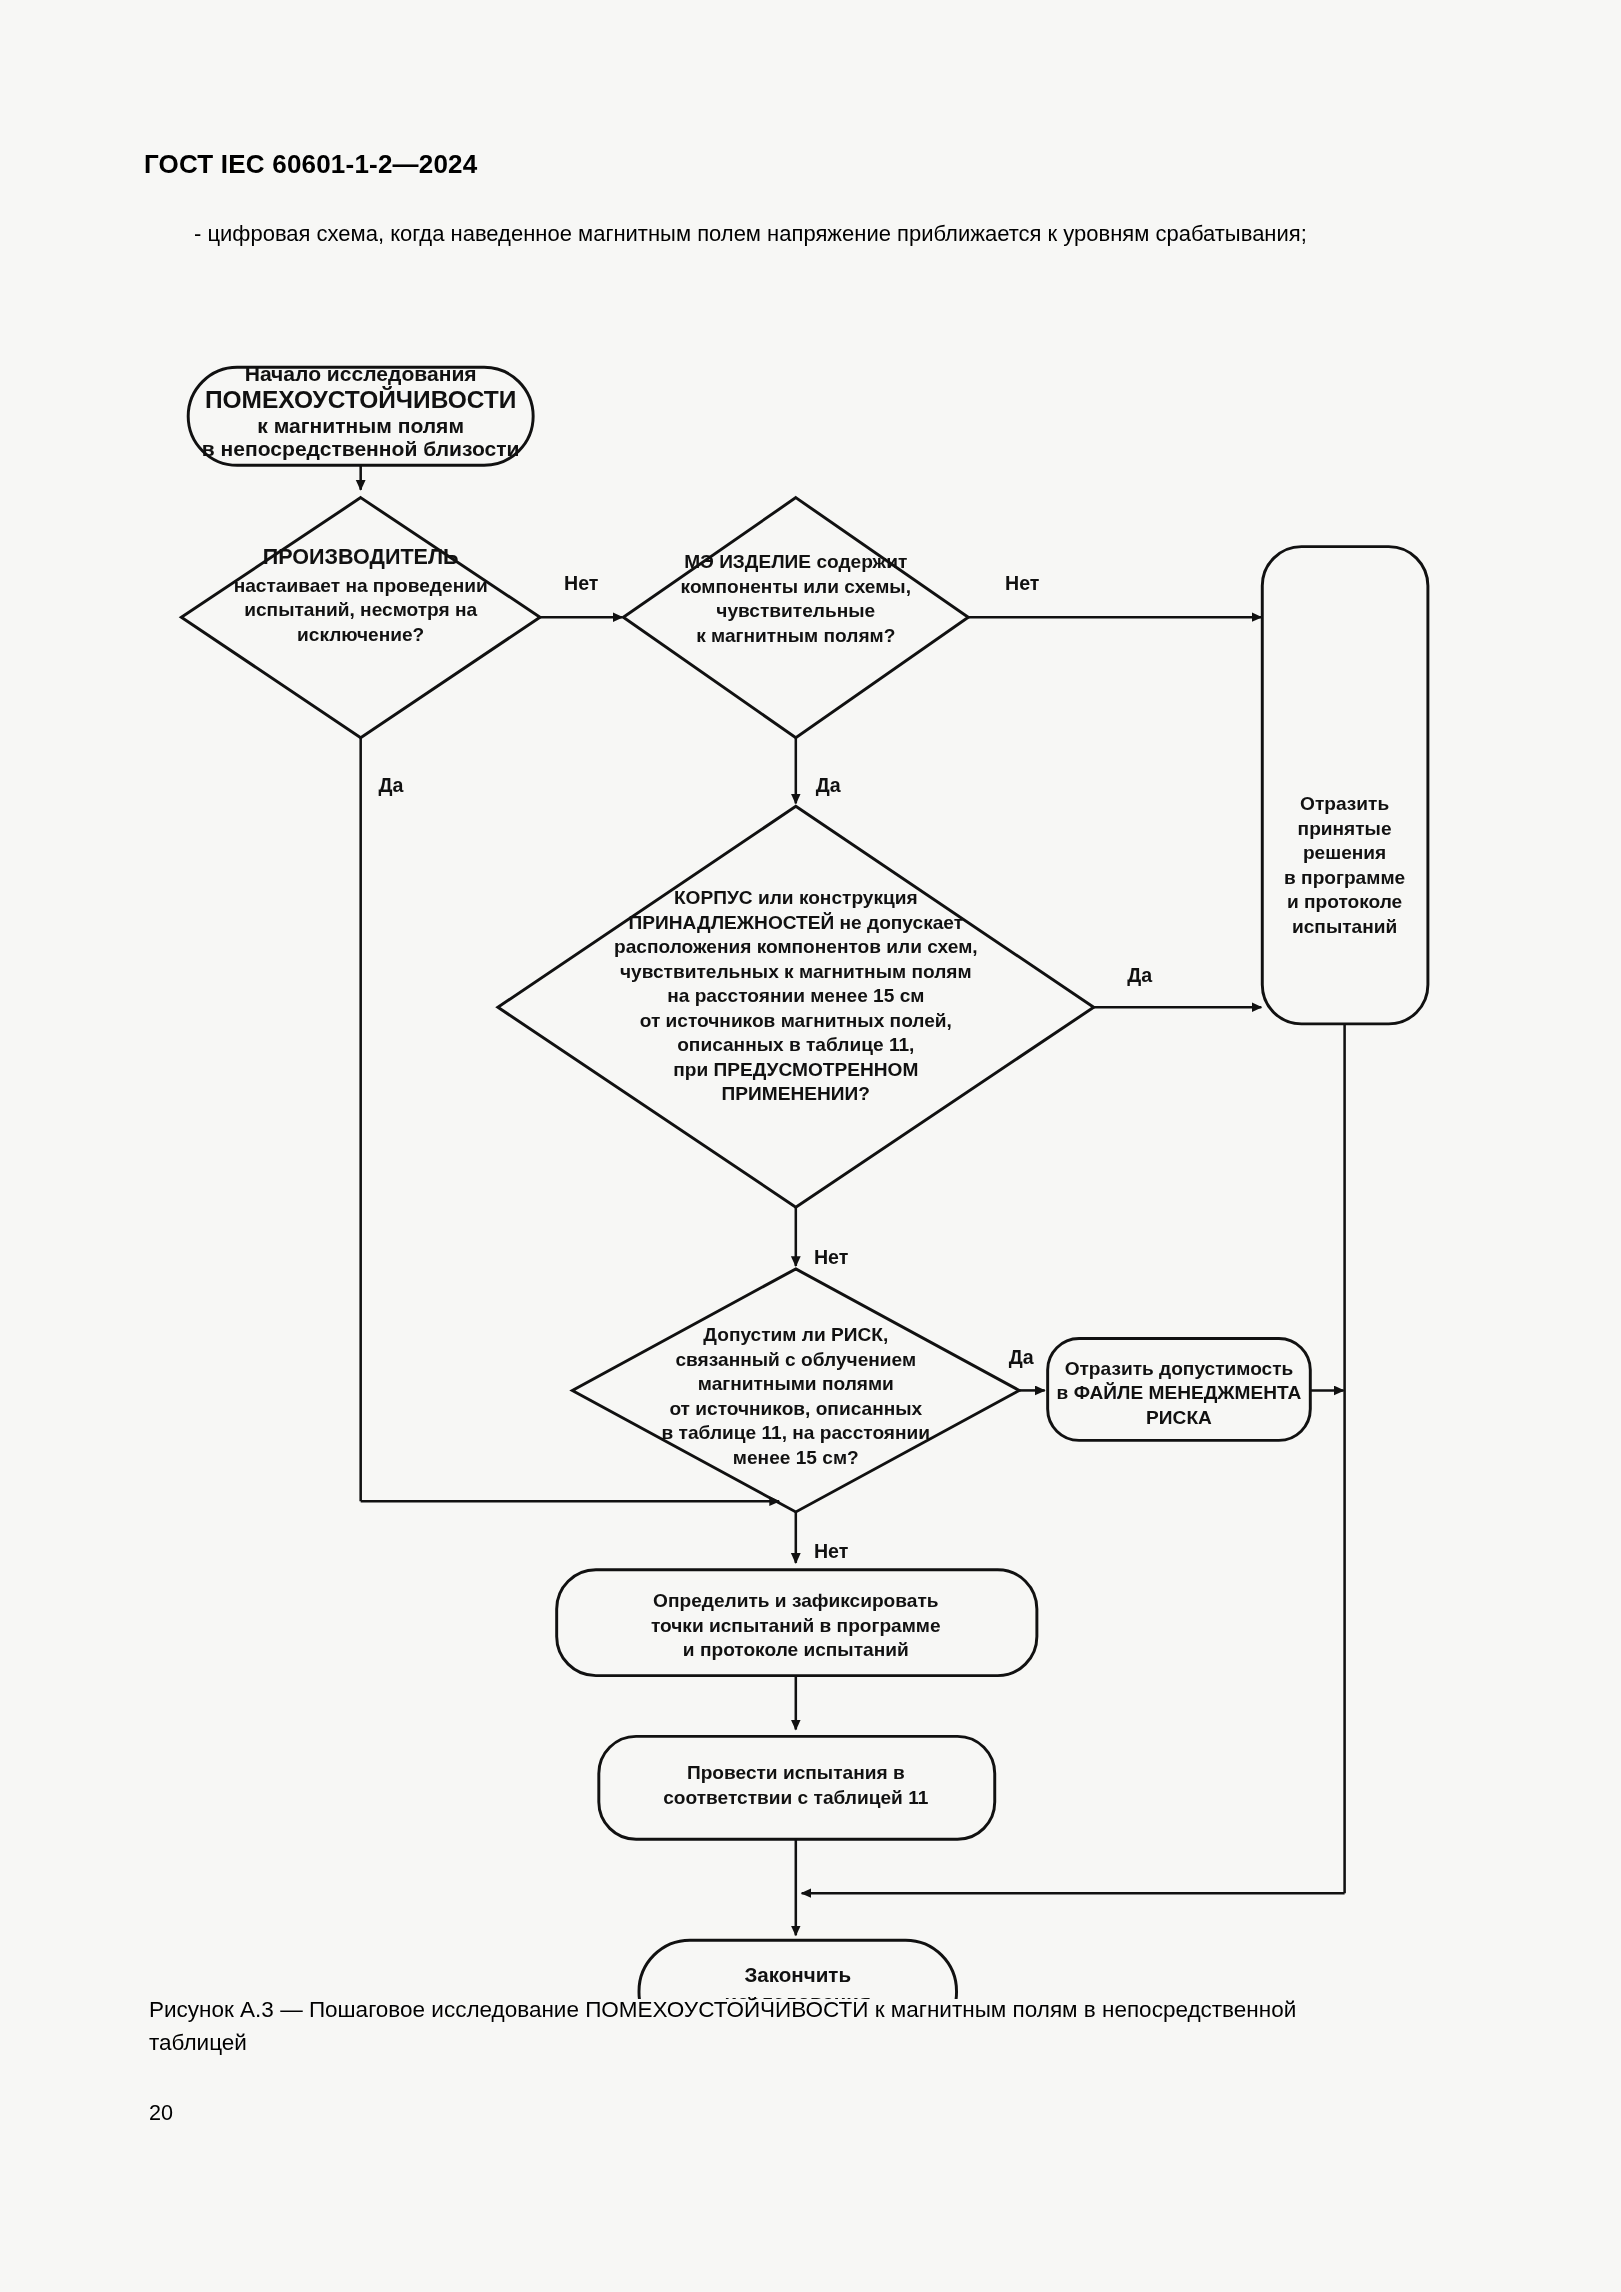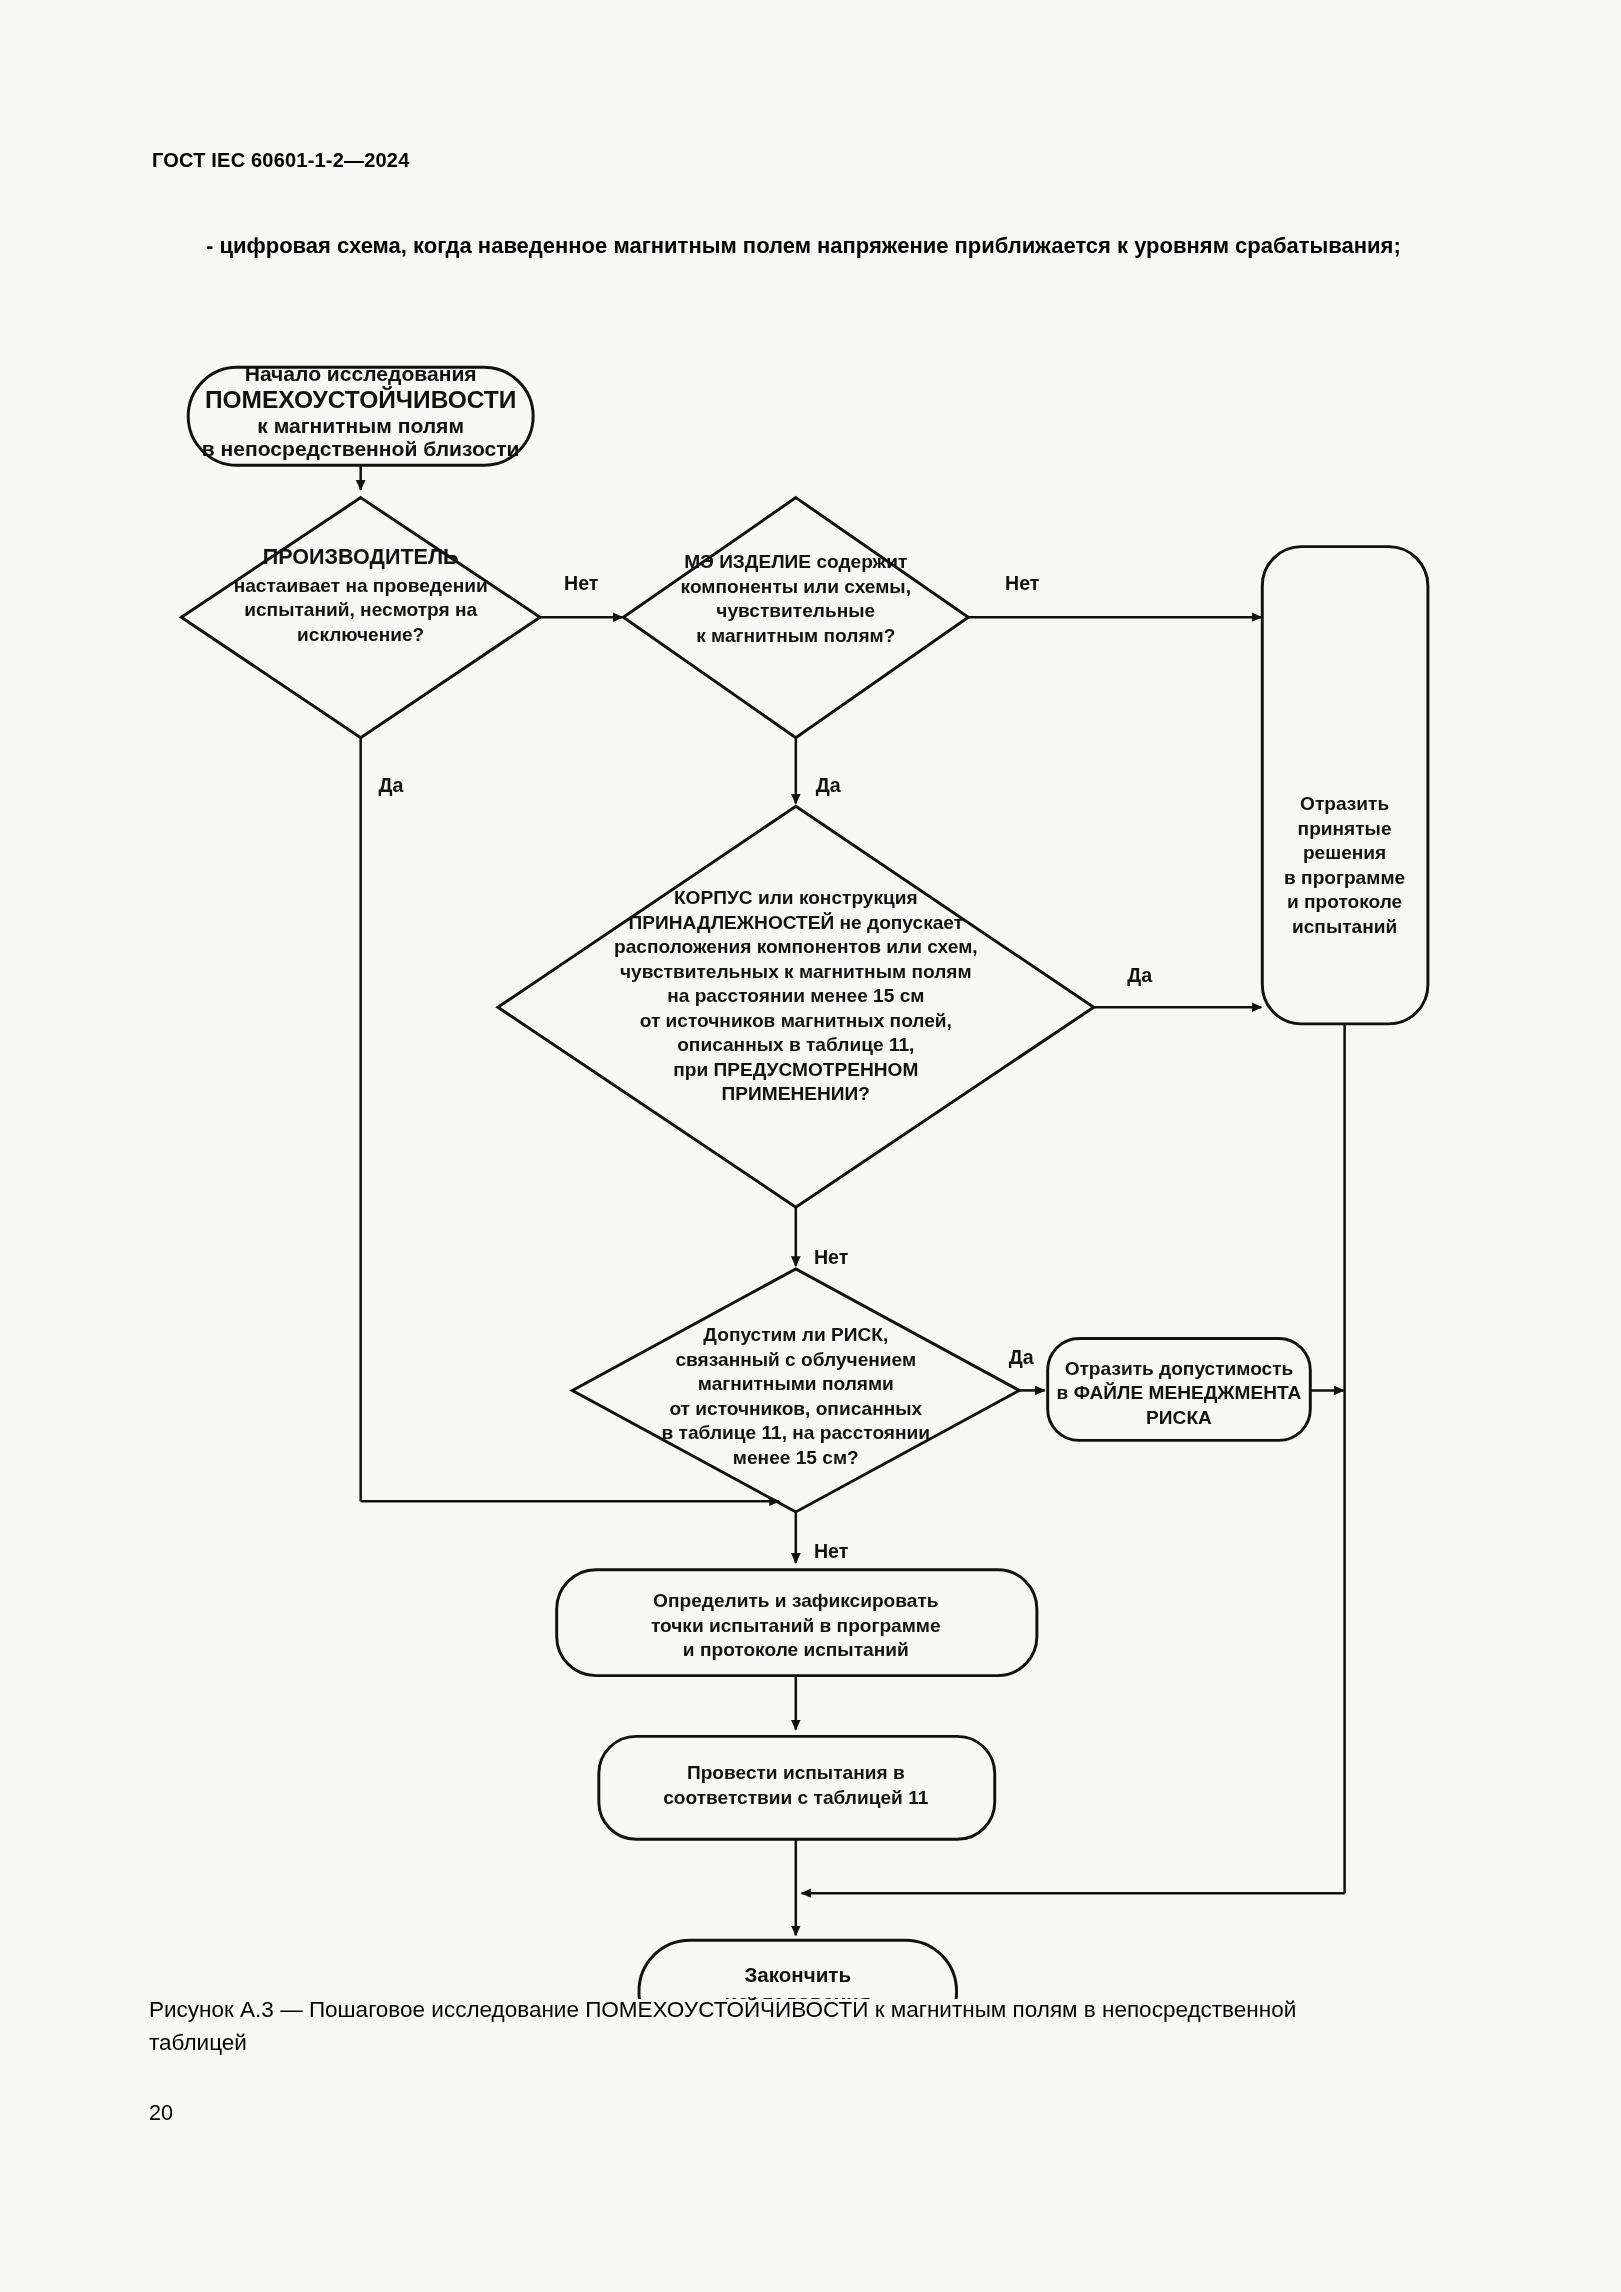--- a/index.html
+++ b/index.html
@@ -10,36 +10,36 @@
     color:#000;
     position:relative;
     overflow:hidden;
   }
   .page{
     position:absolute;inset:0;
     background:#f7f7f5;
   }
   .header-title{
     position:absolute;
-    left:152px;top:149px;
-    font-size:20px;
+    left:144px;top:149px;
+    font-size:26px;
     font-weight:bold;
     letter-spacing:0.2px;
     white-space:nowrap;
   }
   .body-text{
     position:absolute;
     left:149px;top:218px;
     width:1323px;
     font-size:22px;
     line-height:32px;
     text-align:justify;
     text-justify:inter-word;
   }
-  .body-text p{margin:12px;font-weight:bold;}
+  .body-text p{margin:0;}
   .indent{display:inline-block;width:45px;}
   .figure-wrap{
     position:absolute;
     left:0;top:333px;
     width:1498px;height:1666px;
   }
   svg.flow{display:block;}
   .cap{
     position:absolute;
     left:149px;top:1993px;

